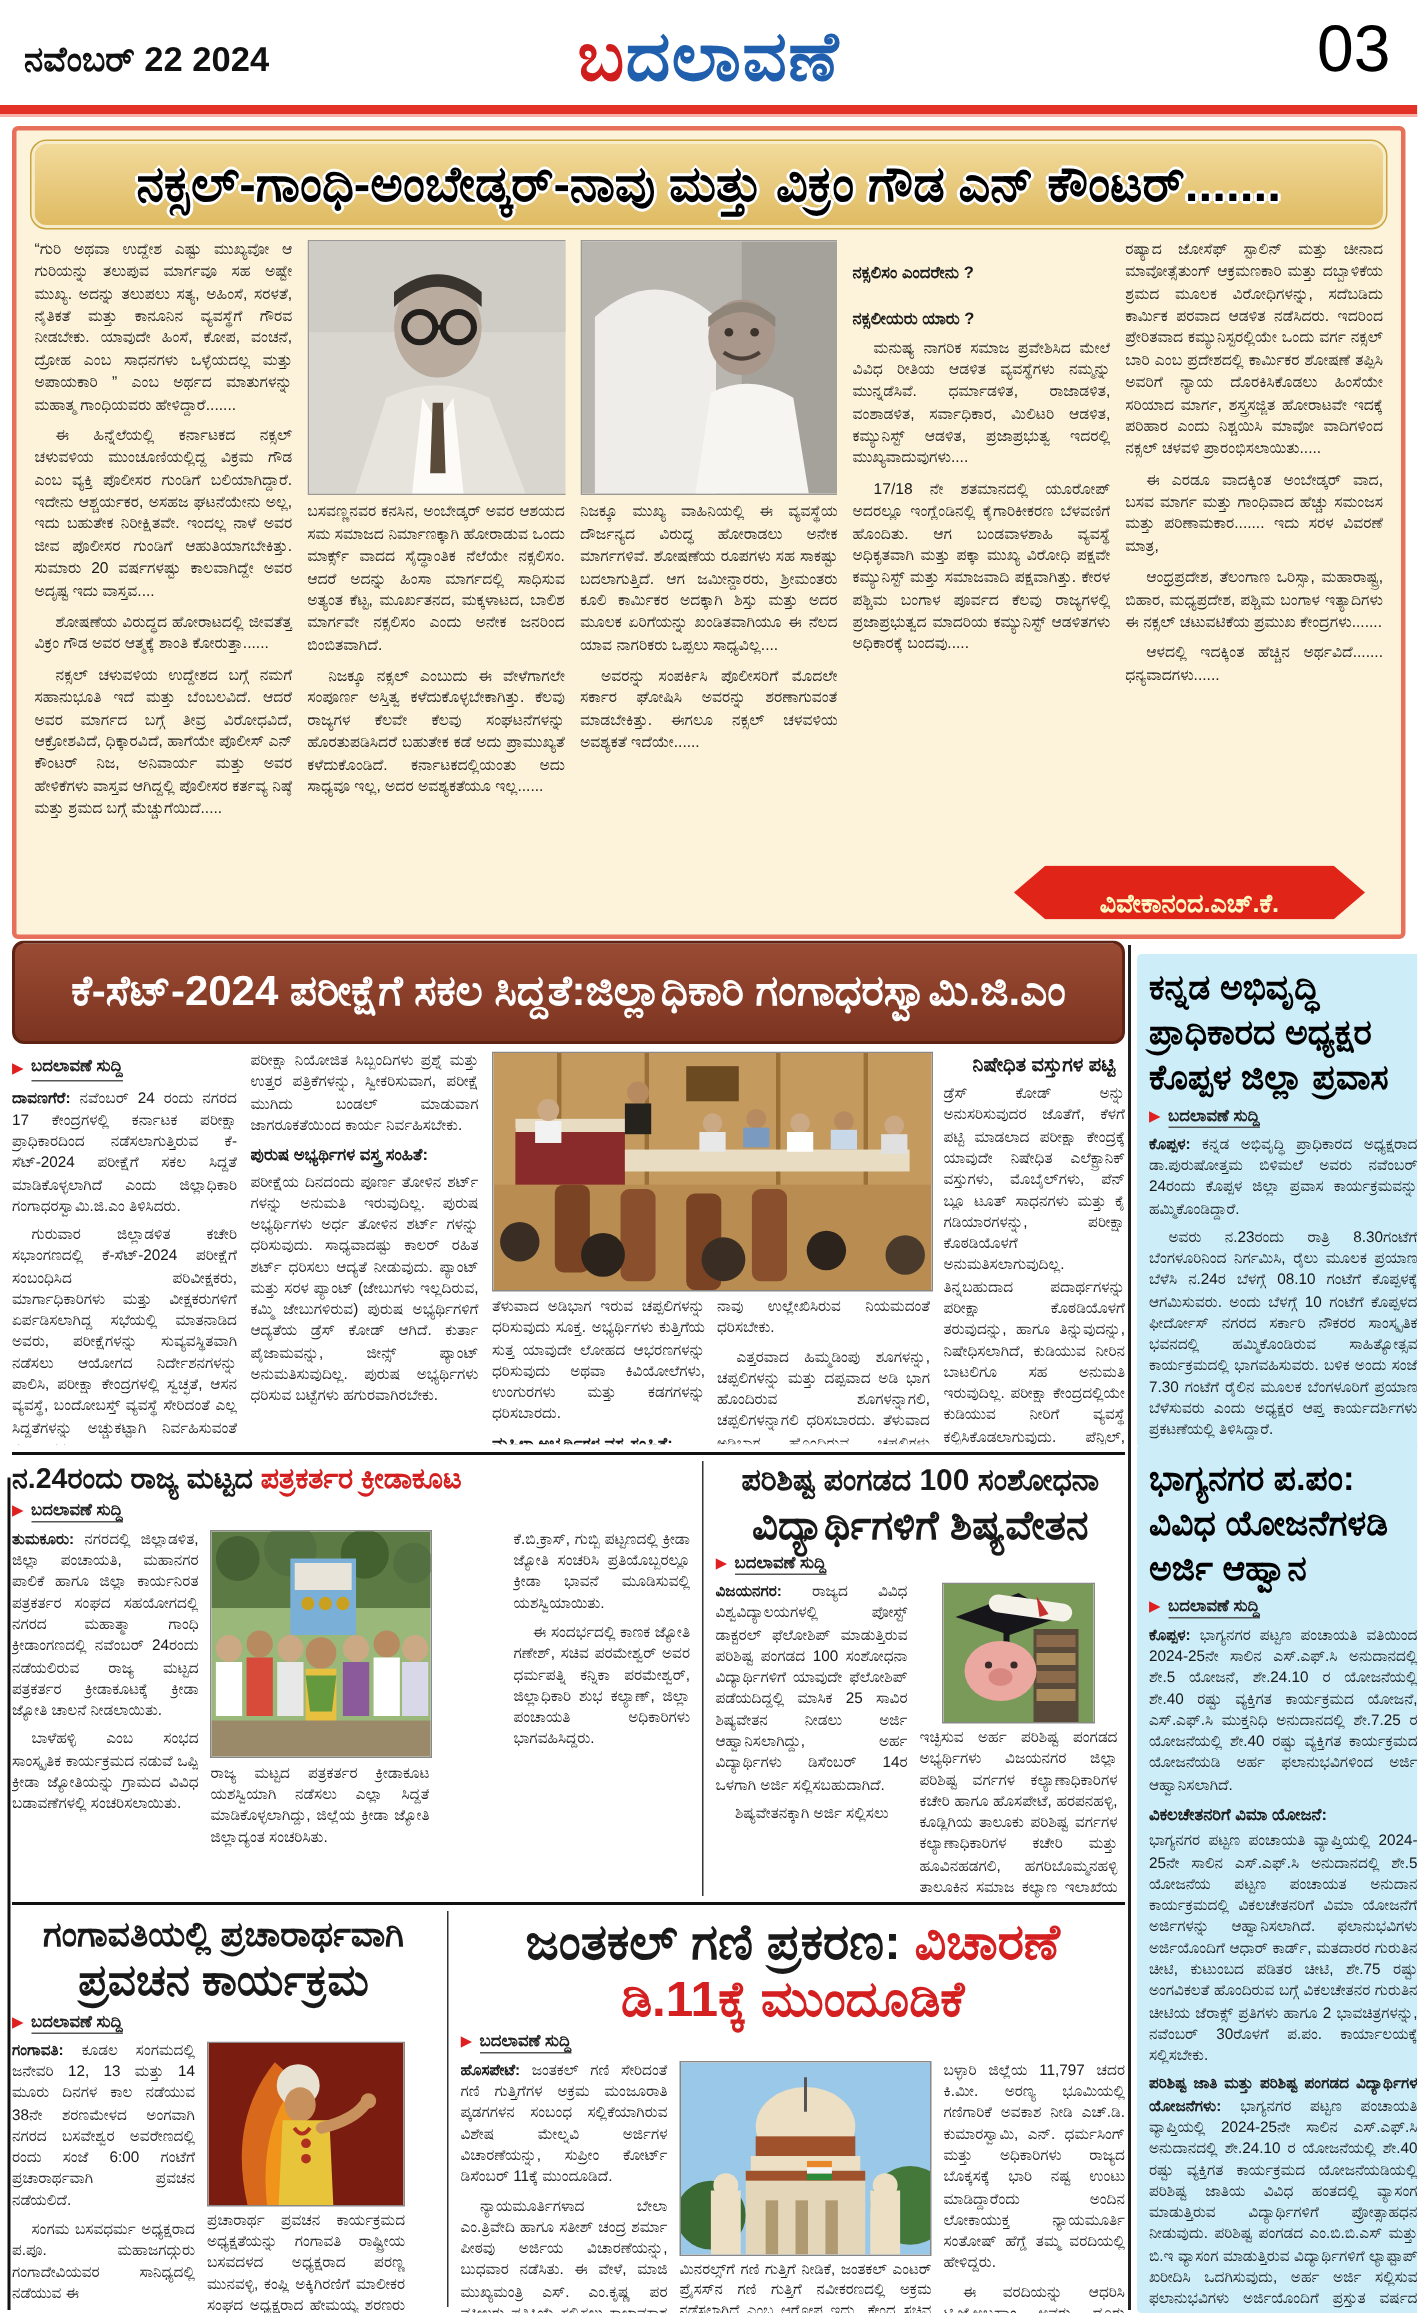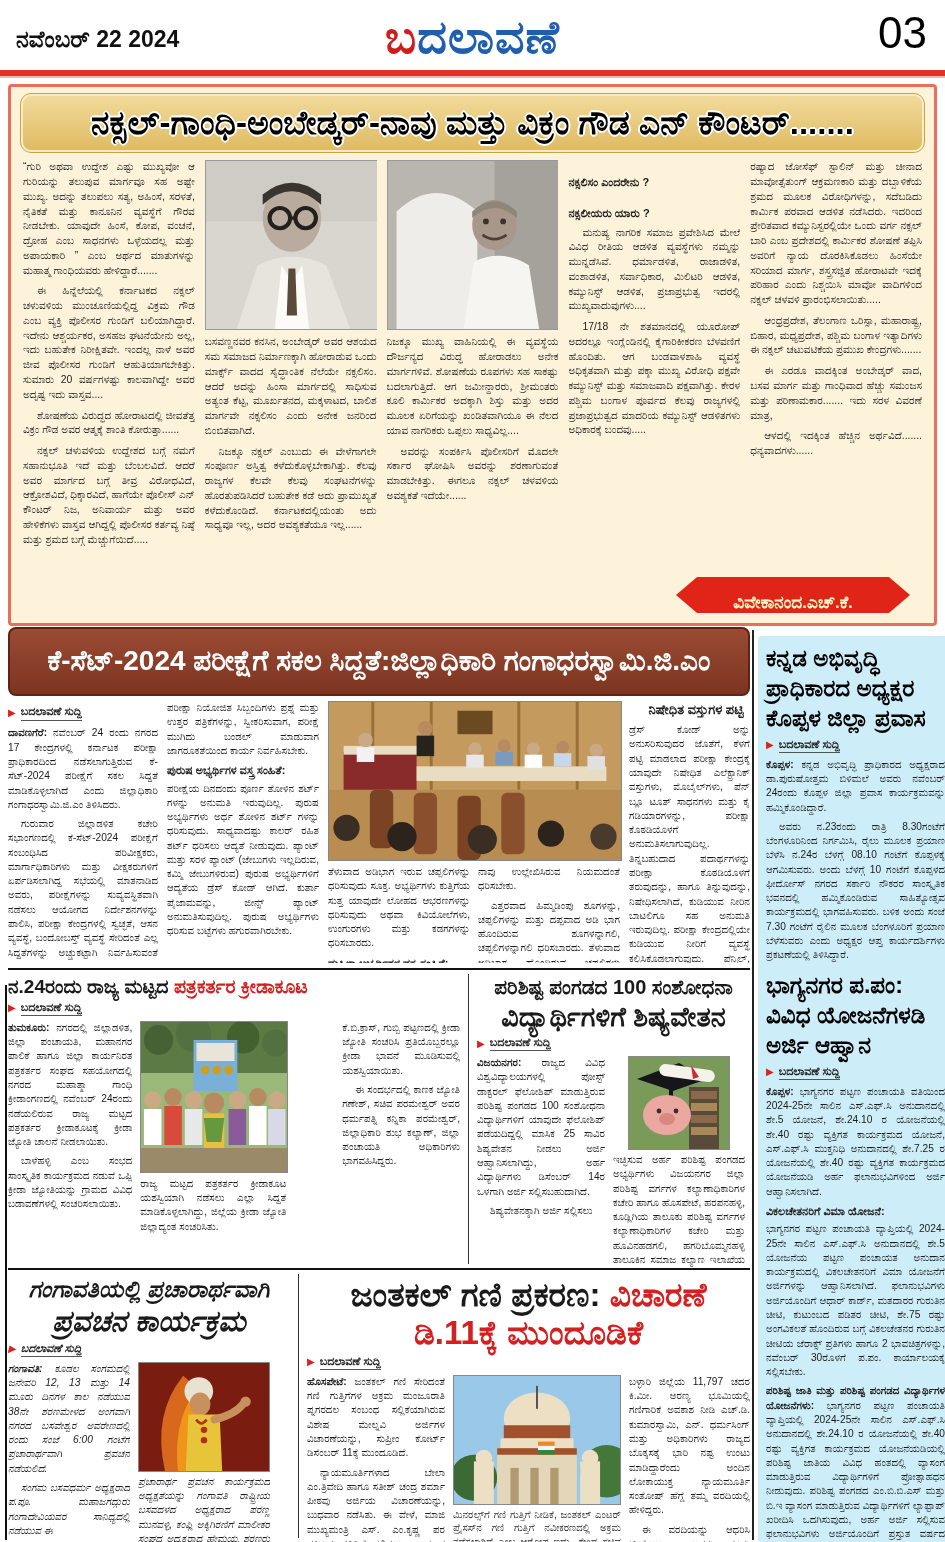--- a/index.html
+++ b/index.html
@@ -126,22 +126,22 @@
         <p>ಅವರನ್ನು ಸಂಪರ್ಕಿಸಿ ಪೊಲೀಸರಿಗೆ ಮೊದಲೇ ಸರ್ಕಾರ ಘೋಷಿಸಿ ಅವರನ್ನು ಶರಣಾಗುವಂತೆ ಮಾಡಬೇಕಿತ್ತು. ಈಗಲೂ ನಕ್ಸಲ್ ಚಳವಳಿಯ ಅವಶ್ಯಕತೆ ಇದೆಯೇ......</p>
       </div>
       <div class="lead-col">
         <h4>ನಕ್ಸಲಿಸಂ ಎಂದರೇನು ?</h4>
         <h4>ನಕ್ಸಲೀಯರು ಯಾರು ?</h4>
         <p>ಮನುಷ್ಯ ನಾಗರಿಕ ಸಮಾಜ ಪ್ರವೇಶಿಸಿದ ಮೇಲೆ ವಿವಿಧ ರೀತಿಯ ಆಡಳಿತ ವ್ಯವಸ್ಥೆಗಳು ನಮ್ಮನ್ನು ಮುನ್ನಡೆಸಿವೆ. ಧರ್ಮಾಡಳಿತ, ರಾಜಾಡಳಿತ, ವಂಶಾಡಳಿತ, ಸರ್ವಾಧಿಕಾರ, ಮಿಲಿಟರಿ ಆಡಳಿತ, ಕಮ್ಯುನಿಸ್ಟ್ ಆಡಳಿತ, ಪ್ರಜಾಪ್ರಭುತ್ವ ಇದರಲ್ಲಿ ಮುಖ್ಯವಾದುವುಗಳು....</p>
         <p>17/18 ನೇ ಶತಮಾನದಲ್ಲಿ ಯೂರೋಪ್ ಅದರಲ್ಲೂ ಇಂಗ್ಲೆಂಡಿನಲ್ಲಿ ಕೈಗಾರಿಕೀಕರಣ ಬೆಳವಣಿಗೆ ಹೊಂದಿತು. ಆಗ ಬಂಡವಾಳಶಾಹಿ ವ್ಯವಸ್ಥೆ ಅಧಿಕೃತವಾಗಿ ಮತ್ತು ಪಕ್ಕಾ ಮುಖ್ಯ ವಿರೋಧಿ ಪಕ್ಷವೇ ಕಮ್ಯುನಿಸ್ಟ್ ಮತ್ತು ಸಮಾಜವಾದಿ ಪಕ್ಷವಾಗಿತ್ತು. ಕೇರಳ ಪಶ್ಚಿಮ ಬಂಗಾಳ ಪೂರ್ವದ ಕೆಲವು ರಾಜ್ಯಗಳಲ್ಲಿ ಪ್ರಜಾಪ್ರಭುತ್ವದ ಮಾದರಿಯ ಕಮ್ಯುನಿಸ್ಟ್ ಆಡಳಿತಗಳು ಅಧಿಕಾರಕ್ಕೆ ಬಂದವು.....</p>
       </div>
       <div class="lead-col">
         <p class="noind">ರಷ್ಯಾದ ಜೋಸೆಫ್ ಸ್ಟಾಲಿನ್ ಮತ್ತು ಚೀನಾದ ಮಾವೋತ್ಸೆತುಂಗ್ ಆಕ್ರಮಣಕಾರಿ ಮತ್ತು ದಬ್ಬಾಳಿಕೆಯ ಶ್ರಮದ ಮೂಲಕ ವಿರೋಧಿಗಳನ್ನು, ಸದೆಬಡಿದು ಕಾರ್ಮಿಕ ಪರವಾದ ಆಡಳಿತ ನಡೆಸಿದರು. ಇದರಿಂದ ಪ್ರೇರಿತವಾದ ಕಮ್ಯುನಿಸ್ಟರಲ್ಲಿಯೇ ಒಂದು ವರ್ಗ ನಕ್ಸಲ್ ಬಾರಿ ಎಂಬ ಪ್ರದೇಶದಲ್ಲಿ ಕಾರ್ಮಿಕರ ಶೋಷಣೆ ತಪ್ಪಿಸಿ ಅವರಿಗೆ ನ್ಯಾಯ ದೊರಕಿಸಿಕೊಡಲು ಹಿಂಸೆಯೇ ಸರಿಯಾದ ಮಾರ್ಗ, ಶಸ್ತ್ರಸಜ್ಜಿತ ಹೋರಾಟವೇ ಇದಕ್ಕೆ ಪರಿಹಾರ ಎಂದು ನಿಶ್ಚಯಿಸಿ ಮಾವೋ ವಾದಿಗಳಿಂದ ನಕ್ಸಲ್ ಚಳವಳಿ ಪ್ರಾರಂಭಿಸಲಾಯಿತು.....</p>
+        <p>ಈ ಎರಡೂ ವಾದಕ್ಕಿಂತ ಅಂಬೇಡ್ಕರ್ ವಾದ, ಬಸವ ಮಾರ್ಗ ಮತ್ತು ಗಾಂಧಿವಾದ ಹೆಚ್ಚು ಸಮಂಜಸ ಮತ್ತು ಪರಿಣಾಮಕಾರ....... ಇದು ಸರಳ ವಿವರಣೆ ಮಾತ್ರ,</p>
         <p>ಆಂಧ್ರಪ್ರದೇಶ, ತೆಲಂಗಾಣ ಒರಿಸ್ಸಾ, ಮಹಾರಾಷ್ಟ್ರ, ಬಿಹಾರ, ಮಧ್ಯಪ್ರದೇಶ, ಪಶ್ಚಿಮ ಬಂಗಾಳ ಇತ್ಯಾದಿಗಳು ಈ ನಕ್ಸಲ್ ಚಟುವಟಿಕೆಯ ಪ್ರಮುಖ ಕೇಂದ್ರಗಳು.......</p>
-        <p>ಈ ಎರಡೂ ವಾದಕ್ಕಿಂತ ಅಂಬೇಡ್ಕರ್ ವಾದ, ಬಸವ ಮಾರ್ಗ ಮತ್ತು ಗಾಂಧಿವಾದ ಹೆಚ್ಚು ಸಮಂಜಸ ಮತ್ತು ಪರಿಣಾಮಕಾರ....... ಇದು ಸರಳ ವಿವರಣೆ ಮಾತ್ರ,</p>
         <p>ಆಳದಲ್ಲಿ ಇದಕ್ಕಿಂತ ಹೆಚ್ಚಿನ ಅರ್ಥವಿದೆ....... ಧನ್ಯವಾದಗಳು......</p>
       </div>
     </div>
     <div class="author-ribbon">
       <span>ವಿವೇಕಾನಂದ.ಎಚ್.ಕೆ.</span>
     </div>
   </div>
 
   <div class="kset">
     <div class="kset-band">
@@ -298,21 +298,21 @@
             <rect x="30" y="10" width="56" height="12" rx="6" fill="#f5f2ea" transform="rotate(8 58 16)"></rect>
             <path d="M62 8 L70 20 L64 22 Z" fill="#c83030"></path>
           </svg>
           <p class="txtcol noind" style="margin-top:3px;">ಇಚ್ಛಿಸುವ ಅರ್ಹ ಪರಿಶಿಷ್ಟ ಪಂಗಡದ ಅಭ್ಯರ್ಥಿಗಳು ವಿಜಯನಗರ ಜಿಲ್ಲಾ ಪರಿಶಿಷ್ಟ ವರ್ಗಗಳ ಕಲ್ಯಾಣಾಧಿಕಾರಿಗಳ ಕಚೇರಿ ಹಾಗೂ ಹೊಸಪೇಟೆ, ಹರಪನಹಳ್ಳಿ, ಕೂಡ್ಲಿಗಿಯ ತಾಲೂಕು ಪರಿಶಿಷ್ಟ ವರ್ಗಗಳ ಕಲ್ಯಾಣಾಧಿಕಾರಿಗಳ ಕಚೇರಿ ಮತ್ತು ಹೂವಿನಹಡಗಲಿ, ಹಗರಿಬೊಮ್ಮನಹಳ್ಳಿ ತಾಲೂಕಿನ ಸಮಾಜ ಕಲ್ಯಾಣ ಇಲಾಖೆಯ ಸಹಾಯಕ ನಿರ್ದೇಶಕರ ಕಚೇರಿಯಲ್ಲಿ ಅರ್ಜಿ ನಮೂನೆ ಪಡೆದು ಅರ್ಜಿ ಸಲ್ಲಿಸಬಹುದಾಗಿದೆ ಎಂದು ಜಿಲ್ಲಾ ಪರಿಶಿಷ್ಟ ವರ್ಗಗಳ ಕಲ್ಯಾಣಾಧಿಕಾರಿಗಳು ಪ್ರಕಟಣೆಯಲ್ಲಿ ತಿಳಿಸಿದ್ದಾರೆ.</p>
         </div>
       </div>
     </div>
   </div>
 
   <div class="band3">
-    <div class="art" style="width:282px;font-style:italic;">
+    <div class="art" style="width:282px;">
       <div class="hl" style="font-size:23px;text-align:center;">ಗಂಗಾವತಿಯಲ್ಲಿ ಪ್ರಚಾರಾರ್ಥವಾಗಿ</div>
       <div class="hl" style="font-size:29px;text-align:center;">ಪ್ರವಚನ ಕಾರ್ಯಕ್ರಮ</div>
       <div class="byline">
           <span class="tri">▶</span>
           <span class="bl-txt">ಬದಲಾವಣೆ ಸುದ್ದಿ</span>
         </div>
       <div class="art-cols">
         <div class="txtcol" style="width:122px;">
           <p class="noind"><b class="dl">ಗಂಗಾವತಿ:</b> <span>ಕೂಡಲ ಸಂಗಮದಲ್ಲಿ ಜನೇವರಿ 12, 13 ಮತ್ತು 14 ಮೂರು ದಿನಗಳ ಕಾಲ ನಡೆಯುವ 38ನೇ ಶರಣಮೇಳದ ಅಂಗವಾಗಿ ನಗರದ ಬಸವೇಶ್ವರ ಅವರೇಣದಲ್ಲಿ ರಂದು ಸಂಜೆ 6:00 ಗಂಟೆಗೆ ಪ್ರಚಾರಾರ್ಥವಾಗಿ ಪ್ರವಚನ ನಡೆಯಲಿದೆ.</span></p>
           <p>ಸಂಗಮ ಬಸವಧರ್ಮ ಅಧ್ಯಕ್ಷರಾದ ಪ.ಪೂ. ಮಹಾಜಗದ್ಗುರು ಗಂಗಾದೇವಿಯವರ ಸಾನಿಧ್ಯದಲ್ಲಿ ನಡೆಯುವ ಈ</p>
@@ -337,21 +337,21 @@
     </div>
     <div class="vdiv"></div>
     <div class="art" style="flex:1;">
       <div class="hl" style="font-size:33px;text-align:center;"><span>ಜಂತಕಲ್ ಗಣಿ ಪ್ರಕರಣ: </span><span class="red">ವಿಚಾರಣೆ ಡಿ.11ಕ್ಕೆ ಮುಂದೂಡಿಕೆ</span></div>
       <div class="byline">
           <span class="tri">▶</span>
           <span class="bl-txt">ಬದಲಾವಣೆ ಸುದ್ದಿ</span>
         </div>
       <div class="art-cols">
         <div class="txtcol" style="width:138px;">
-          <p class="noind"><b class="dl">ಹೊಸಪೇಟೆ:</b> <span>ಜಂತಕಲ್ ಗಣಿ ಸೇರಿದಂತೆ ಗಣಿ ಗುತ್ತಿಗೆಗಳ ಅಕ್ರಮ ಮಂಜೂರಾತಿ ಪ್ನಗರದಲ ಸಂಬಂಧ ಸಲ್ಲಿಕೆಯಾಗಿರುವ ವಿಶೇಷ ಮೇಲ್ನವಿ ಅರ್ಜಿಗಳ ವಿಚಾರಣೆಯನ್ನು, ಸುಪ್ರೀಂ ಕೋರ್ಟ್ ಡಿಸೆಂಬರ್ 11ಕ್ಕೆ ಮುಂದೂಡಿದೆ.</span></p>
+          <p class="noind"><b class="dl">ಹೊಸಪೇಟೆ:</b> <span>ಜಂತಕಲ್ ಗಣಿ ಸೇರಿದಂತೆ ಗಣಿ ಗುತ್ತಿಗೆಗಳ ಅಕ್ರಮ ಮಂಜೂರಾತಿ ಪ್ಕಡಗಗಳನ ಸಂಬಂಧ ಸಲ್ಲಿಕೆಯಾಗಿರುವ ವಿಶೇಷ ಮೇಲ್ನವಿ ಅರ್ಜಿಗಳ ವಿಚಾರಣೆಯನ್ನು, ಸುಪ್ರೀಂ ಕೋರ್ಟ್ ಡಿಸೆಂಬರ್ 11ಕ್ಕೆ ಮುಂದೂಡಿದೆ.</span></p>
           <p>ನ್ಯಾಯಮೂರ್ತಿಗಳಾದ ಬೇಲಾ ಎಂ.ತ್ರಿವೇದಿ ಹಾಗೂ ಸತೀಶ್ ಚಂದ್ರ ಶರ್ಮಾ ಪೀಠವು ಅರ್ಜಿಯ ವಿಚಾರಣೆಯನ್ನು, ಬುಧವಾರ ನಡೆಸಿತು. ಈ ವೇಳೆ, ಮಾಜಿ ಮುಖ್ಯಮಂತ್ರಿ ಎಸ್. ಎಂ.ಕೃಷ್ಣ ಪರ ವಕೀಲರು ಪ್ರತಿಕ್ರಿಯೆ ಸಲ್ಲಿಸಲು ಕಾಲಾವಕಾಶ ಕೇಳಿದರು. ಇದಕ್ಕೆ ಒಪ್ಪಿದ ಪೀಠವು ವಿಚಾರಣೆಯನ್ನು, ಮುಂದೂಡಿತು.</p>
 
         </div>
         <div style="width:168px;">
           <svg class="small-photo" style="width:166px;height:128px;" viewBox="0 0 100 78" preserveAspectRatio="none">
             <rect width="100" height="78" fill="#9ac8e8"></rect>
             <circle cx="12" cy="62" r="14" fill="#3c6a34"></circle>
               <circle cx="92" cy="58" r="16" fill="#44773a"></circle>
             <ellipse cx="50" cy="26" rx="20" ry="16" fill="#ecdfc4"></ellipse>
             <rect x="30" y="30" width="40" height="8" fill="#a0522d"></rect>

